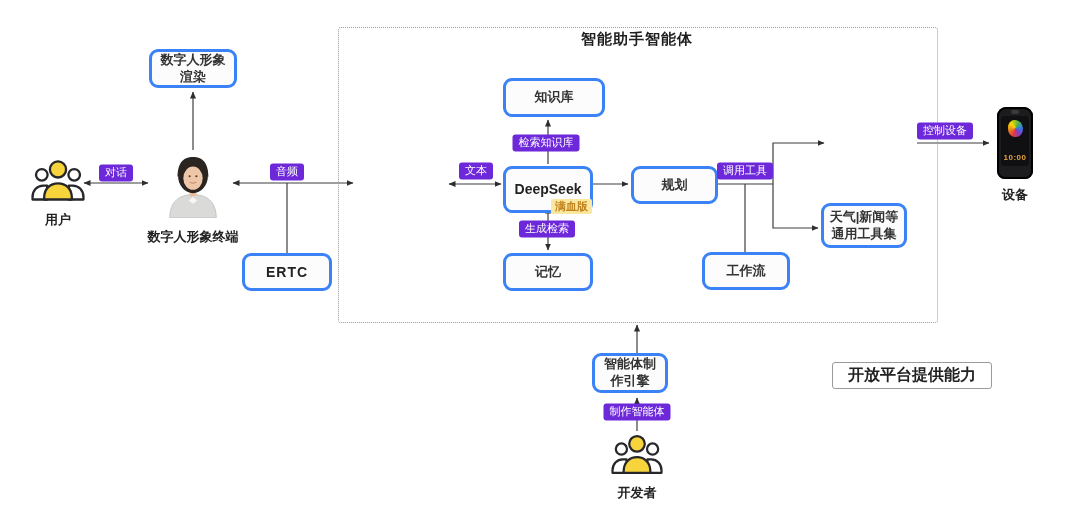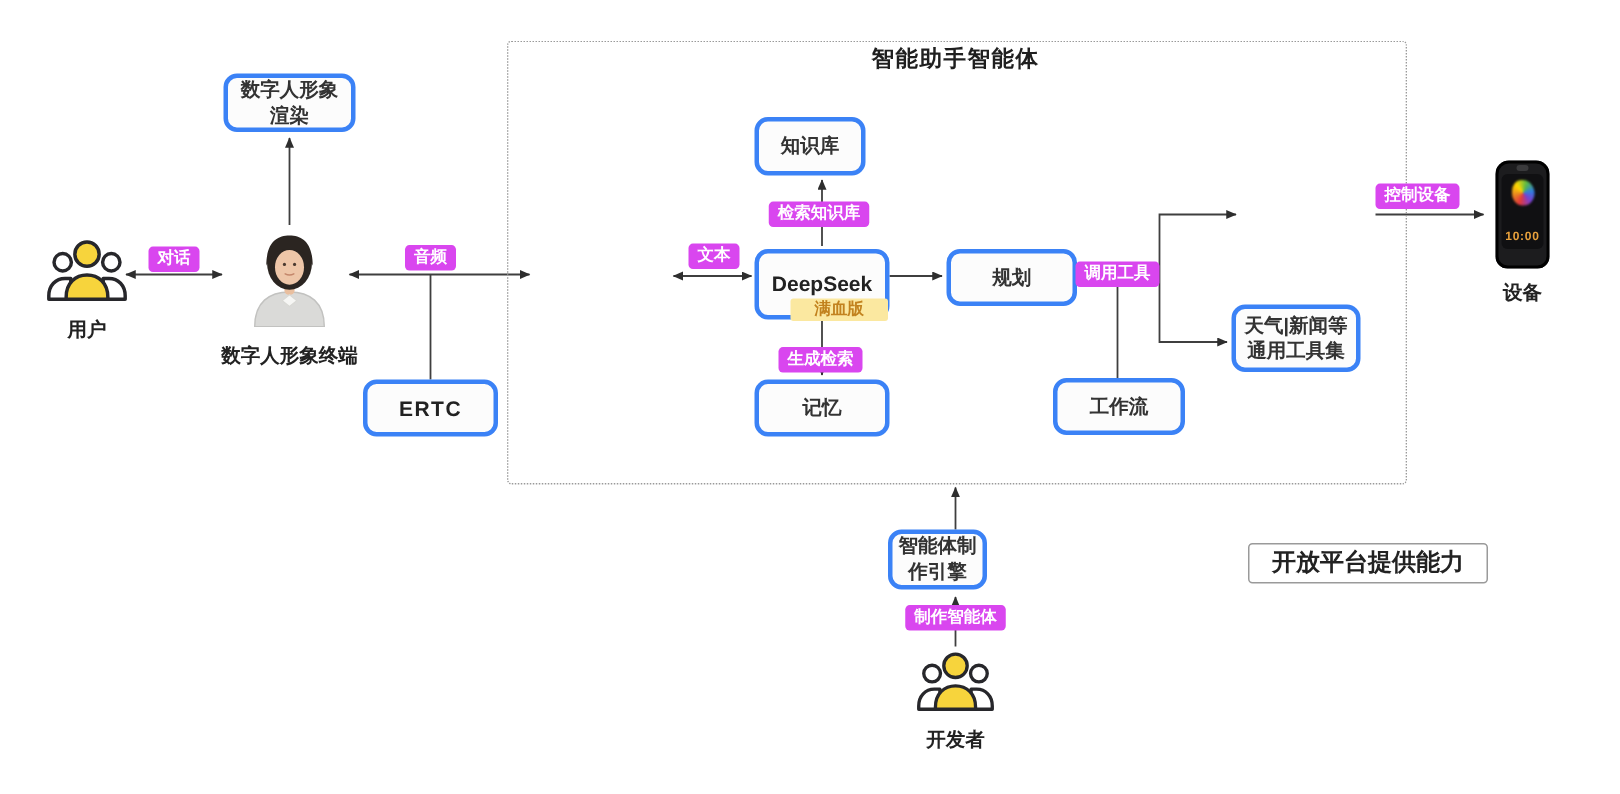--- a/index.html
+++ b/index.html
@@ -3,22 +3,22 @@
 <meta charset="utf-8">
 <style>
   html,body{margin:0;padding:0;background:#fff;}
   body{font-family:"Liberation Sans","DejaVu Sans",sans-serif;}
   #canvas{position:relative;width:1080px;height:529px;background:#fff;overflow:hidden;}
   svg.lines{position:absolute;left:0;top:0;}
   .dashed-frame{position:absolute;left:338px;top:27px;width:598px;height:294px;border:1px dotted #9a9a9a;border-radius:3px;background:transparent;}
   .frame-title{position:absolute;left:338px;top:30px;width:598px;text-align:center;font-size:15px;font-weight:bold;color:#1f1f1f;letter-spacing:1px;}
   .node{position:absolute;background:#fcfcfc;border:3px solid #3b82f6;border-radius:9px;display:flex;align-items:center;justify-content:center;font-size:13px;font-weight:bold;color:#333;text-align:center;line-height:1.3;box-sizing:border-box;padding:2px 4px;}
   .node.en{font-size:14px;color:#222;}
-  .edge-label{position:absolute;transform:translate(-50%,-50%);background:#d946ef;color:#fff;font-size:11px;font-weight:bold;padding:2px 6px;border-radius:3px;white-space:nowrap;line-height:1.2;}
-  .badge{position:absolute;right:-2px;bottom:-4px;background:#fbe8a0;color:#c2821e;font-size:11px;font-weight:bold;padding:0 16px;border-radius:2px;line-height:1.4;}
+  .edge-label{position:absolute;transform:translate(-50%,-50%);background:#6d28d9;color:#fff;font-size:11px;font-weight:normal;padding:2px 6px;border-radius:3px;white-space:nowrap;line-height:1.2;}
+  .badge{position:absolute;right:-2px;bottom:-4px;background:#fbe8a0;color:#c2821e;font-size:11px;font-weight:bold;padding:0 4px;border-radius:2px;line-height:1.4;}
   .caption{position:absolute;font-size:13px;font-weight:bold;color:#222;text-align:center;}
   .note-box{position:absolute;left:832px;top:330px;background:#fff;border:1px solid #9a9a9a;border-radius:3px;font-size:16px;font-weight:bold;color:#222;padding:2px 15px;white-space:nowrap;margin-top:32px;}
   .people{position:absolute;}
   .avatar{position:absolute;}
   .device{position:absolute;left:997px;top:107px;width:36px;height:72px;background:#1c1c1e;border-radius:9px 9px 8px 8px;box-shadow:inset 0 0 0 2px #000;display:flex;flex-direction:column;align-items:center;}
   .device .cam{width:8px;height:4px;background:#3a3a3c;border-radius:2px;margin-top:3px;}
   .device .screen{width:28px;height:50px;background:#101012;border-radius:4px;margin-top:2px;display:flex;flex-direction:column;align-items:center;justify-content:center;gap:16px;}
   .device .logo{width:15px;height:17px;border-radius:45% 55% 50% 50%;background:conic-gradient(from 200deg,#e43a3a,#e88b1f,#ffd900,#58b947,#2f7fe0,#7b3fd0,#e43a3a);filter:blur(.6px);}
   .device .time{font-size:8px;font-weight:bold;color:#e8a13c;letter-spacing:.5px;}
 </style>
@@ -58,47 +58,47 @@
   <div class="node" style="left:149px;top:49px;width:88px;height:39px;">
       <span>数字人形象渲染</span>
     </div>
   <div class="node en" style="left:242px;top:253px;width:90px;height:38px;letter-spacing:1px;">
       <span>ERTC</span>
     </div>
   <div class="node en" style="left:503px;top:166px;width:90px;height:47px;">
     <span>DeepSeek</span>
     <span class="badge">满血版</span>
   </div>
-  <div class="node" style="left:503px;top:78px;width:74px;height:39px;">
+  <div class="node" style="left:503px;top:78px;width:102px;height:39px;">
       <span>知识库</span>
     </div>
   <div class="node" style="left:503px;top:253px;width:90px;height:38px;">
       <span>记忆</span>
     </div>
   <div class="node" style="left:631px;top:166px;width:87px;height:38px;">
       <span>规划</span>
     </div>
   <div class="node" style="left:702px;top:252px;width:88px;height:38px;">
       <span>工作流</span>
     </div>
   <div class="node" style="left:821px;top:203px;width:86px;height:45px;">
       <span>天气|新闻等通用工具集</span>
     </div>
-  <div class="node" style="left:592px;top:353px;width:66px;height:40px;align-items:center;">
+  <div class="node" style="left:592px;top:353px;width:76px;height:40px;align-items:center;">
       <span>智能体制作引擎</span>
     </div>
 
   <div class="note-box">开放平台提供能力</div>
 
   <span class="edge-label" style="left:116px;top:173px;">对话</span>
   <span class="edge-label" style="left:287px;top:172px;">音频</span>
   <span class="edge-label" style="left:476px;top:171px;">文本</span>
   <span class="edge-label" style="left:546px;top:143px;">检索知识库</span>
-  <span class="edge-label" style="left:547px;top:229px;margin-top:11px;">生成检索</span>
-  <span class="edge-label" style="left:745px;top:171px;margin-top:12px;">调用工具</span>
+  <span class="edge-label" style="left:547px;top:229px;">生成检索</span>
+  <span class="edge-label" style="left:745px;top:171px;">调用工具</span>
   <span class="edge-label" style="left:945px;top:131px;">控制设备</span>
   <span class="edge-label" style="left:637px;top:412px;">制作智能体</span>
 
   <svg class="people" style="left:31px;top:157px;" width="54" height="48" viewBox="0 0 70 60">
     <g stroke="#27272b" stroke-width="3" stroke-linejoin="round" stroke-linecap="round">
       <circle cx="14" cy="22" r="7.5" fill="#fff"></circle>
       <circle cx="56" cy="22" r="7.5" fill="#fff"></circle>
       <path d="M2,54 v-3 c0,-9 6,-15 14,-15 h5 v18 z" fill="#fff"></path>
       <path d="M68,54 v-3 c0,-9 -6,-15 -14,-15 h-5 v18 z" fill="#fff"></path>
       <circle cx="35" cy="15" r="10.5" fill="#f7d43c"></circle>

